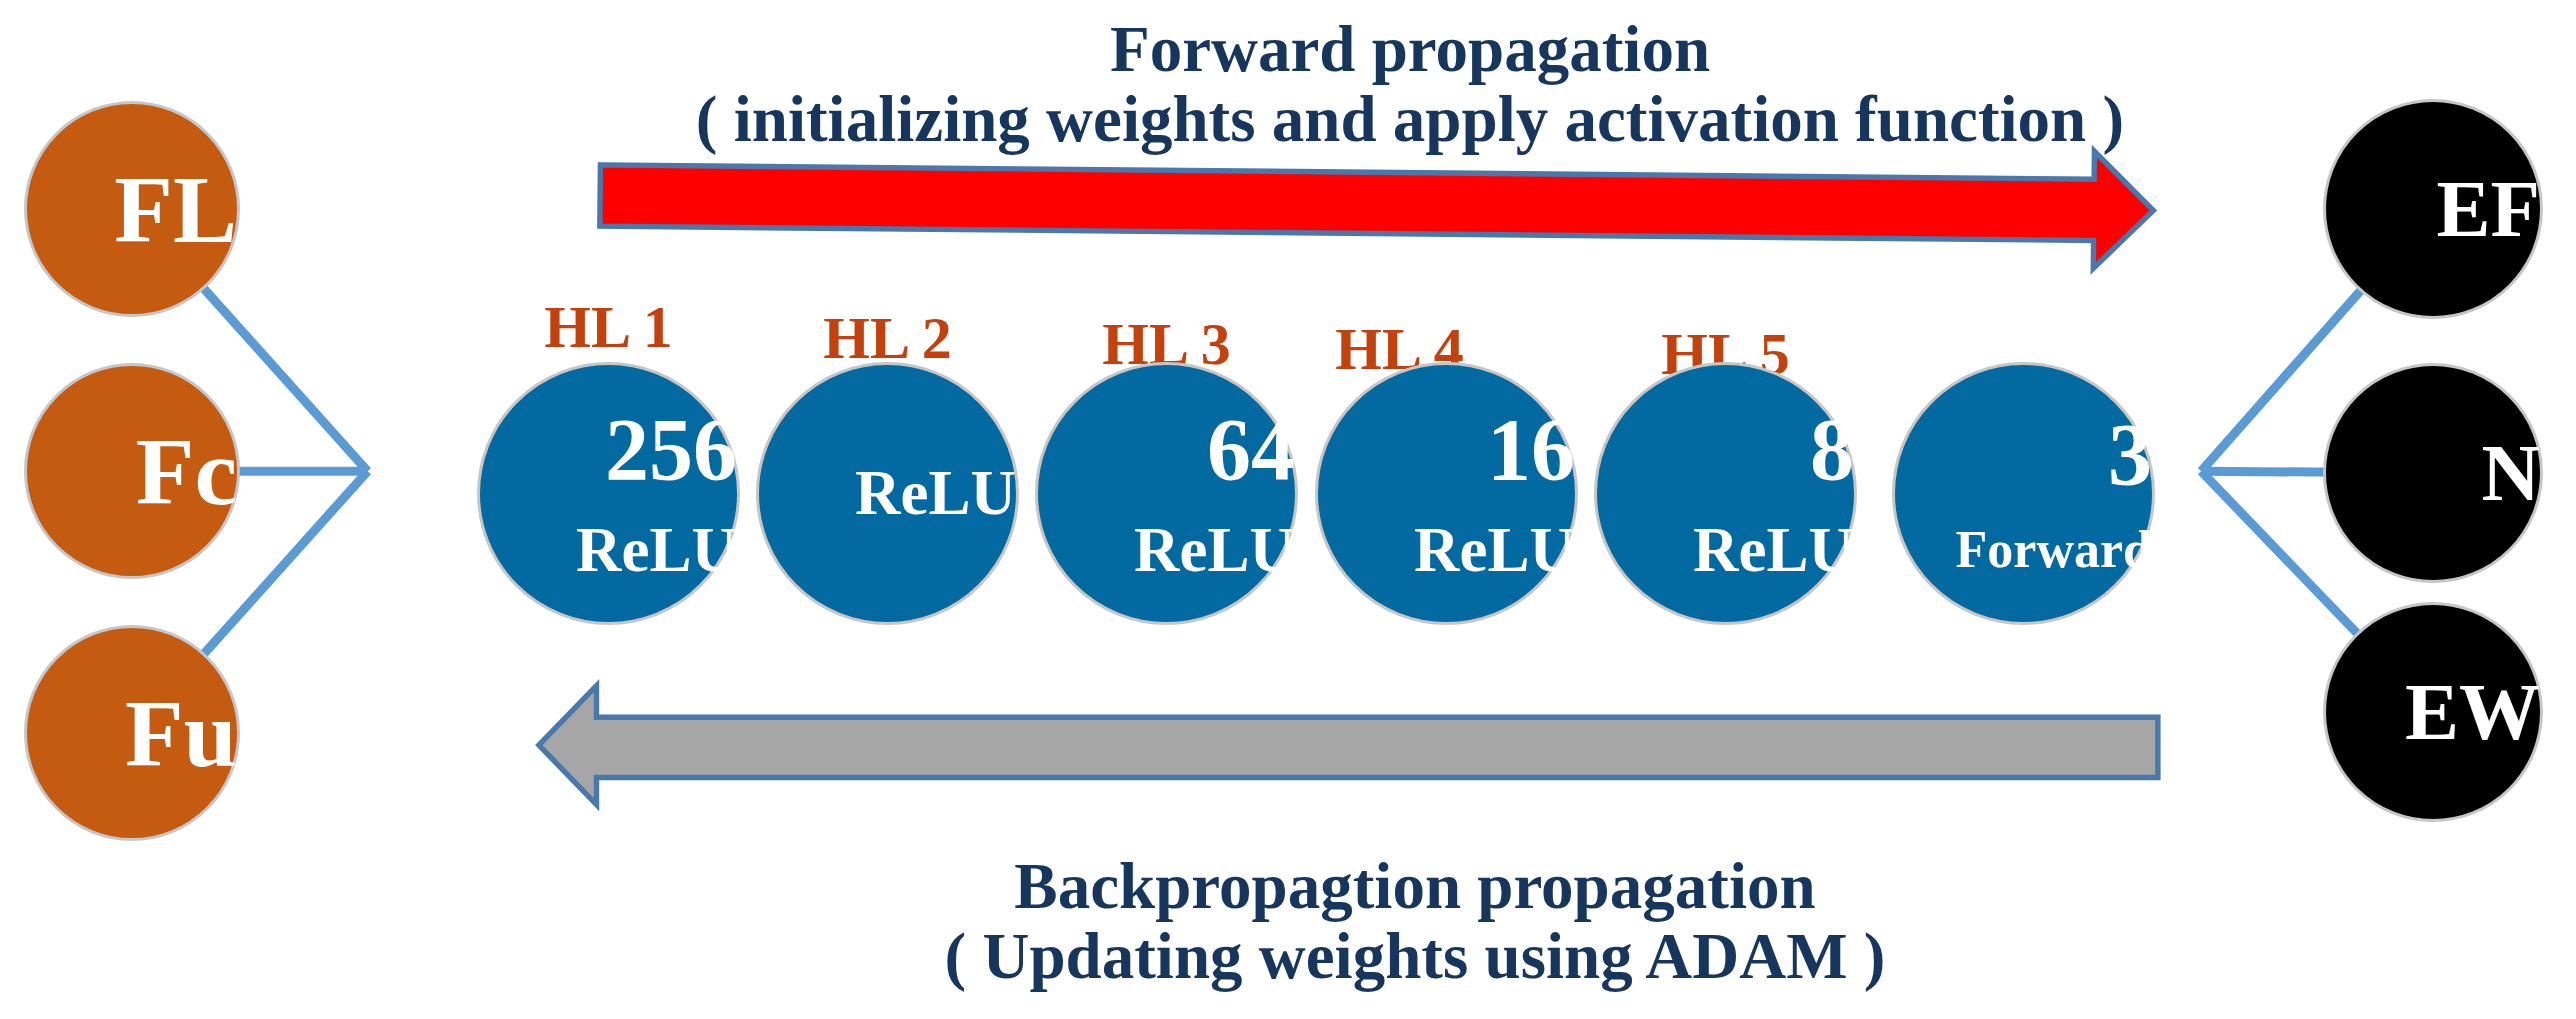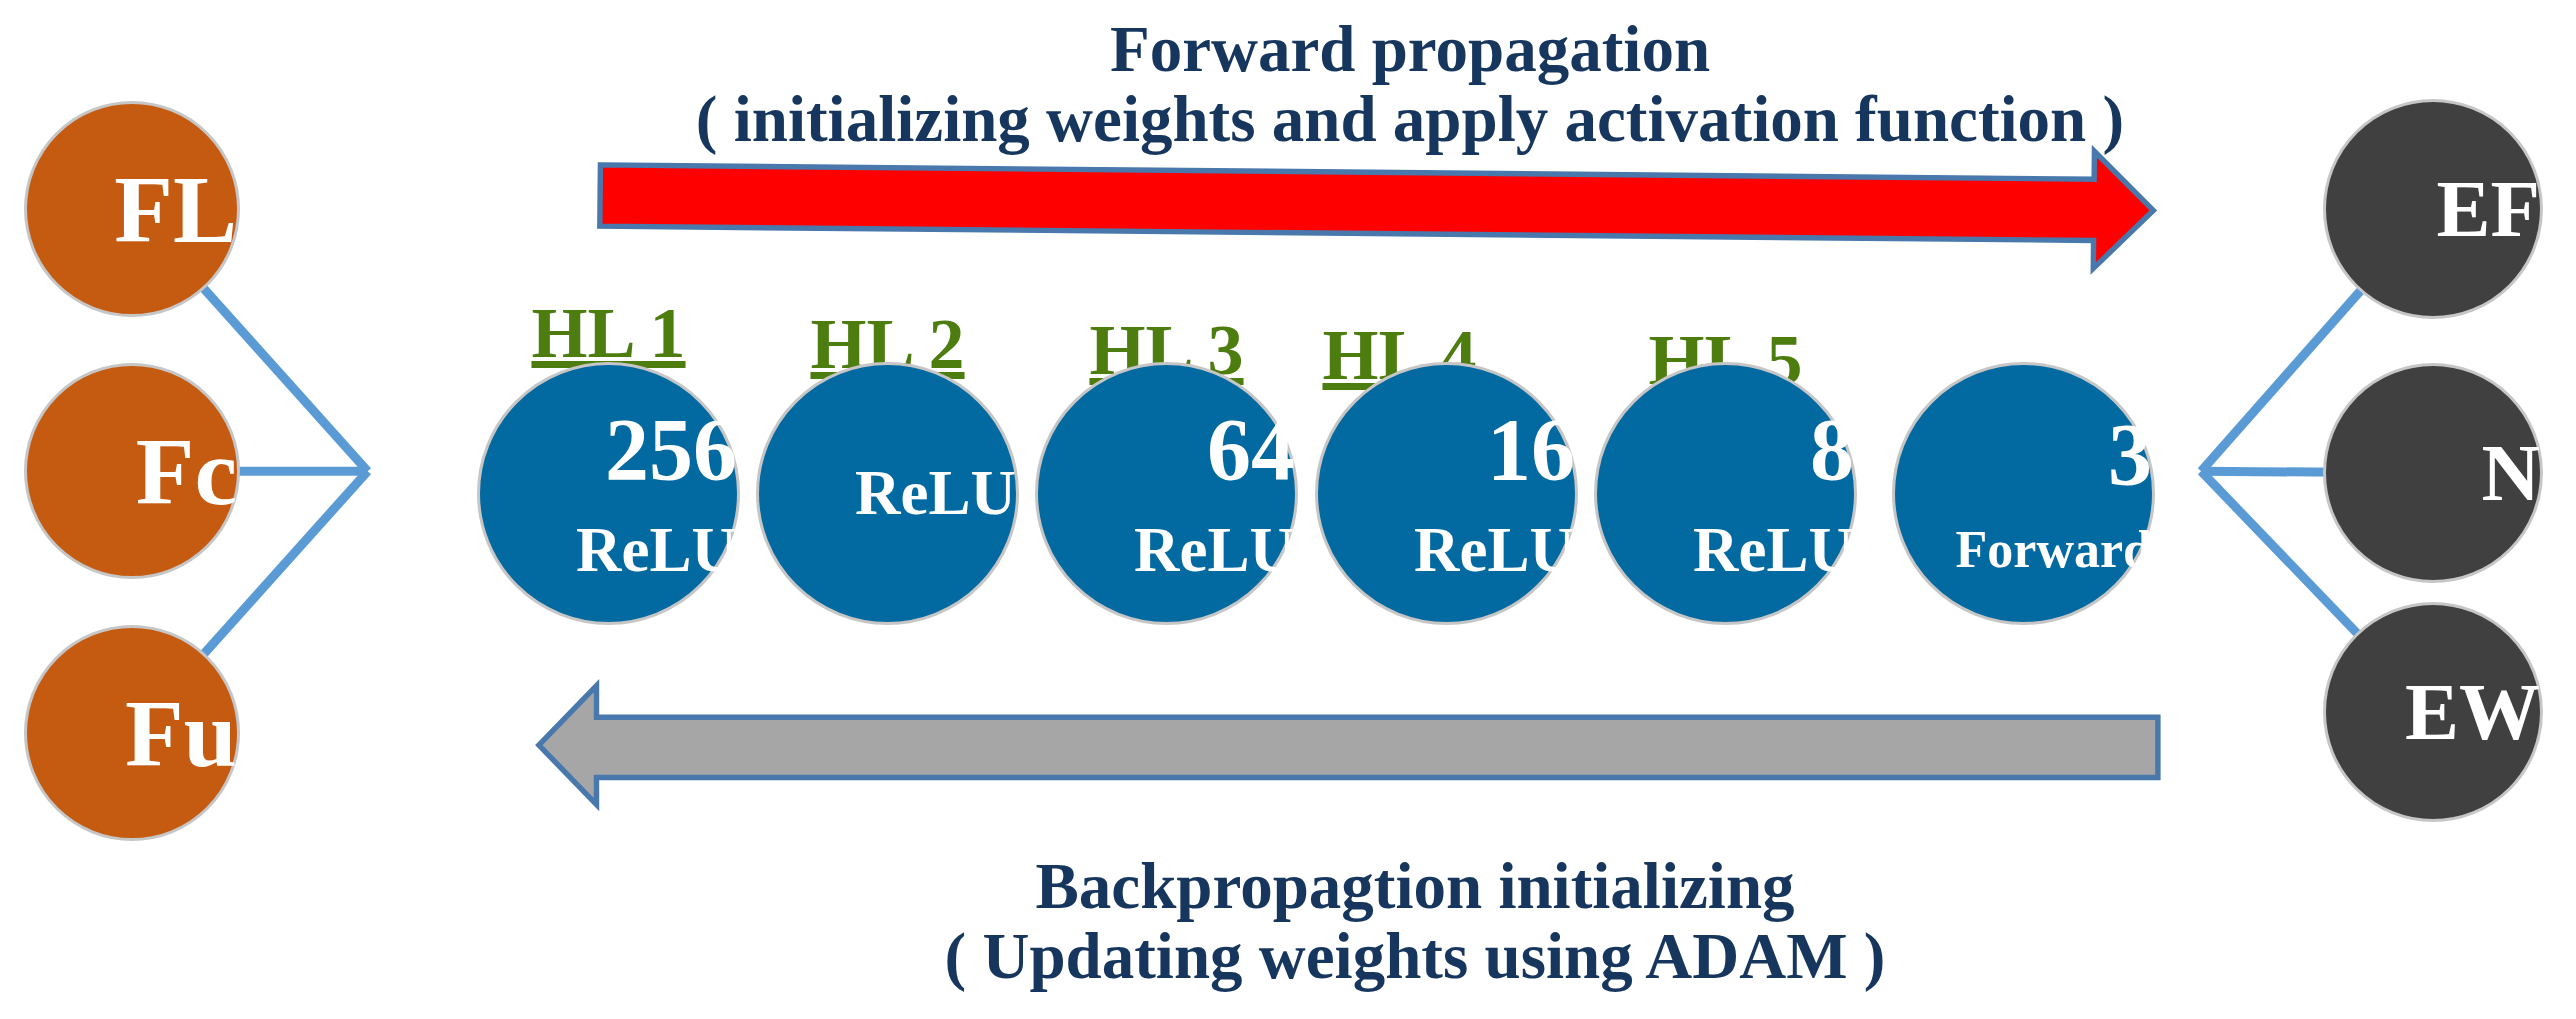--- a/index.html
+++ b/index.html
@@ -26,32 +26,31 @@
     position: absolute; z-index: 2;
     box-sizing: border-box;
     border-radius: 50%;
     border: 3.6px solid #C6C6C6;
     display: flex; flex-direction: column;
     align-items: flex-end; justify-content: center;
     color: #ffffff; text-align: center;
   }
   .node.input  { width: 216px; height: 216px; background: #C55A11; font-size: 96px; }
   .node.hidden { width: 263px; height: 263px; background: #0369a1; }
-  .node.output { width: 220px; height: 220px; background: #404040; font-size: 81px; }
+  .node.output { width: 220px; height: 220px; background: #000000; font-size: 81px; }
 
   .node.hidden .units { font-size: 88px; line-height: 1; margin-bottom: 25px; }
   .node.hidden .act   { font-size: 63px; line-height: 1; }
   .node.hidden.softmax .act { font-size: 52px; }
 
   .hl-label {
     position: absolute; z-index: 1;
     width: 279px; text-align: center;
-    color: #4d7c0f; font-size: 72px; line-height: 1;
+    color: #c2410c; font-size: 60px; line-height: 1;
     white-space: nowrap;
-    text-decoration: underline;
   }
 
   
   #fwd-caption { left: 572px; top: 14.4px; width: 1676px; }
   #bwd-caption { left: 559px; top: 851px; width: 1712px; }
 
   #in-0 { left: 24px;  top: 101px; }
   #in-1 { left: 24px;  top: 363px; }
   #in-2 { left: 24px;  top: 625px; }
 
@@ -141,18 +140,18 @@
     <span>EF</span>
   </div>
   <div id="out-1" class="node output">
     <span>N</span>
   </div>
   <div id="out-2" class="node output">
     <span>EW</span>
   </div>
 
   <div id="bwd-caption" class="caption">
-    <span class="line">Backpropagtion initializing</span>
+    <span class="line">Backpropagtion propagation</span>
     <span class="line">( Updating weights using ADAM )</span>
   </div>
 
 </div>
 
 
 </body></html>

